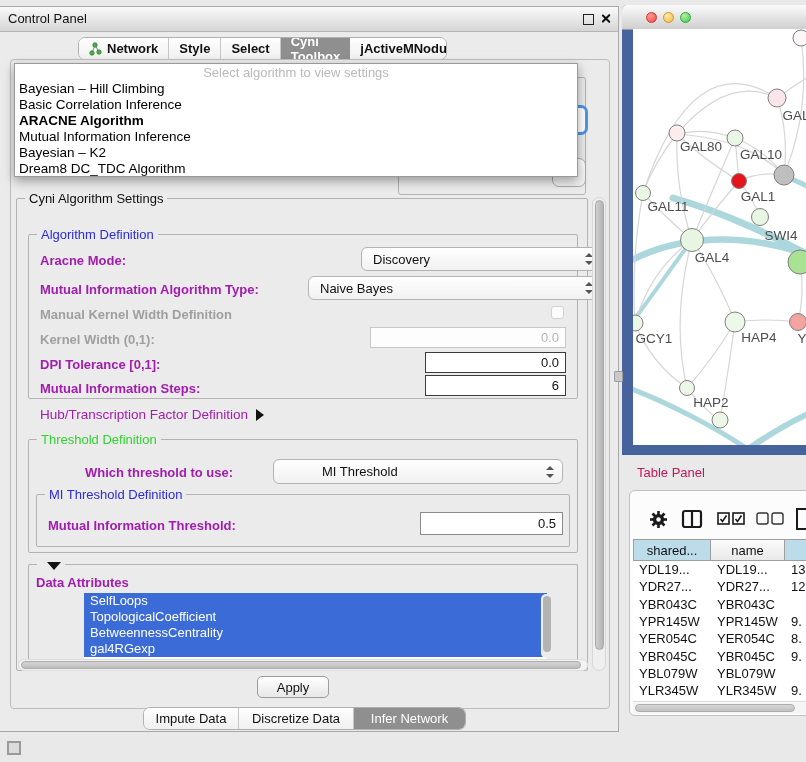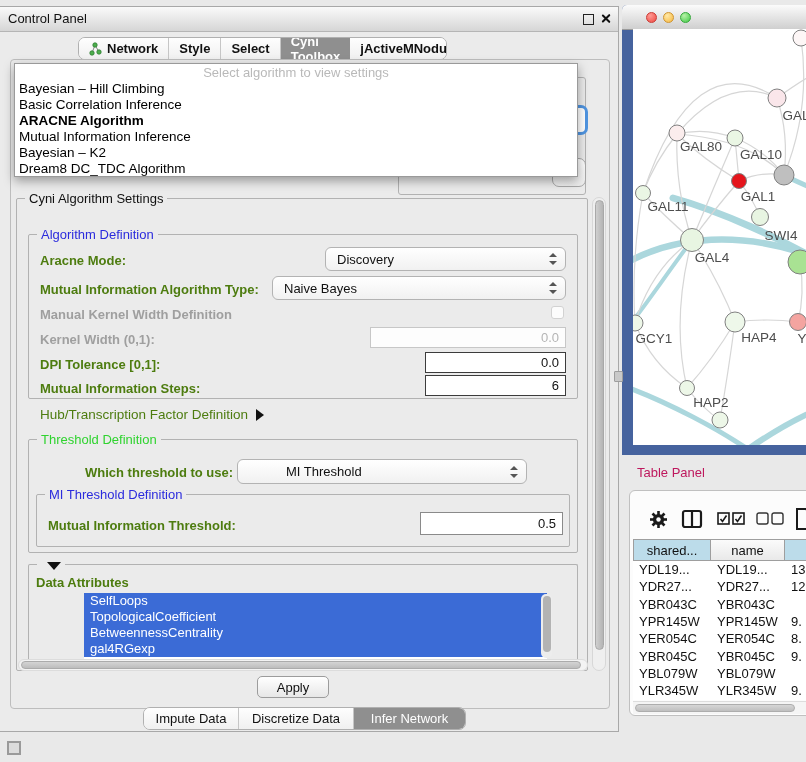--- a/index.html
+++ b/index.html
@@ -38,26 +38,26 @@
   .dd{left:14px;top:56px;width:564px;height:114px;background:#fff;border:1px solid #9a9a9a;box-shadow:0 4px 10px rgba(0,0,0,.35);z-index:50;box-sizing:border-box;}
   .dd-prompt{height:17px;line-height:17px;text-align:center;color:#b9b9b9;font-size:13px;}
   .dd-item{height:16px;line-height:16px;padding-left:4px;font-size:13.5px;color:#000;white-space:nowrap;}
   .dd-item.bold{font-weight:bold;}
 
   
   .gbox{border:1px solid #b2b2b2;border-radius:2px;box-sizing:border-box;background:transparent;}
   .gtitle{position:absolute;top:-8px;left:8px;background:#ebebeb;padding:0 4px;font-size:13px;white-space:nowrap;}
   .t-blue{color:#2b2bdd;}
   .t-green{color:#2fd32f;}
-  .lbl{position:absolute;font-size:13px;font-weight:bold;color:#4d7c0f;white-space:nowrap;}
+  .lbl{position:absolute;font-size:13px;font-weight:bold;color:#a21caf;white-space:nowrap;}
   .lbl.dis{color:#9f9f9f;}
   .lbl.plain{font-weight:normal;}
 
   
-  .combo{position:absolute;background:linear-gradient(#ffffff,#f1f1f1);border:1px solid #b3b3b3;border-radius:6px;font-size:13px;color:#111;box-sizing:border-box;display:flex;align-items:center;padding-left:11px;}
+  .combo{position:absolute;background:linear-gradient(#ffffff,#f1f1f1);border:1px solid #b3b3b3;border-radius:6px;font-size:13px;color:#111;box-sizing:border-box;display:flex;align-items:center;padding-left:11px;margin-left:36px;}
   .combo .spin{position:absolute;right:8px;top:50%;transform:translateY(-50%);width:8px;height:12px;}
   .combo .spin::before{content:"";position:absolute;left:0;top:0;border-left:4px solid transparent;border-right:4px solid transparent;border-bottom:4px solid #555;}
   .combo .spin::after{content:"";position:absolute;left:0;bottom:0;border-left:4px solid transparent;border-right:4px solid transparent;border-top:4px solid #555;}
 
   
   .tfield{position:absolute;background:#fff;text-align:right;font-size:13px;color:#111;box-sizing:border-box;padding:0 6px;display:flex;align-items:center;justify-content:flex-end;}
   .tfield.dark{border:1.5px solid #3c3c3c;}
   .tfield.mid{border:1px solid #8a8a8a;}
   .tfield.dis{border:1px solid #c7c7c7;background:#fdfdfd;color:#b5b5b5;}
 

